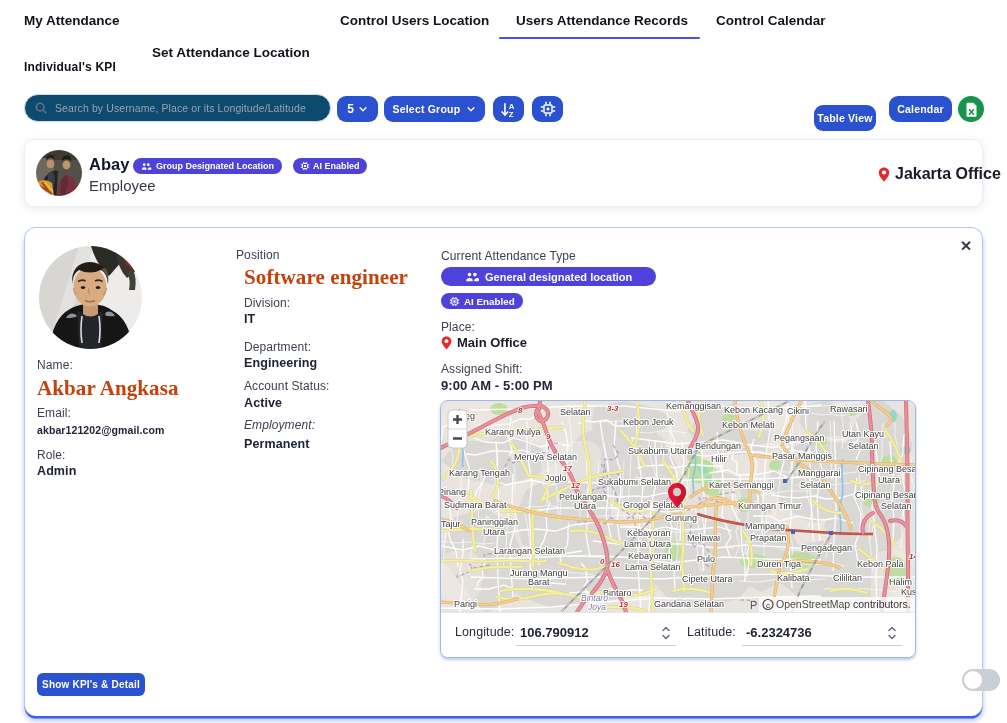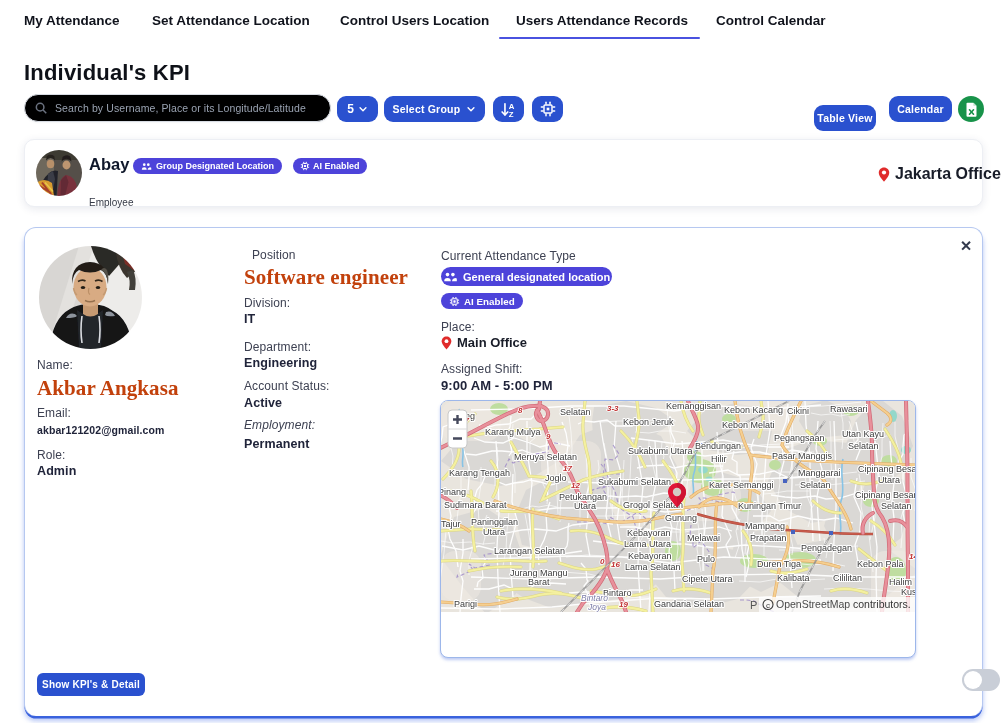--- a/index.html
+++ b/index.html
@@ -1,22 +1,22 @@
 <!DOCTYPE html>
 <html><head>
 <meta charset="utf-8">
 <style>
 * { margin:0; padding:0; box-sizing:border-box; }
 html,body { width:1007px; height:723px; background:#fff; font-family:"Liberation Sans",sans-serif; overflow:hidden; }
 body { position:relative; }
 .abs { position:absolute; }
 .tab { position:absolute; top:13px; font-size:13.5px; font-weight:700; color:#10131c; }
 #tab-underline { position:absolute; left:499px; top:36.5px; width:201px; height:2px; background:#4a52e0; border-radius:1px; }
-h1 { position:absolute; left:24px; top:60px; font-size:22px; font-weight:700; color:#0e1118; letter-spacing:0.2px; }
-.search { position:absolute; left:24px; top:94px; width:307px; height:28px; border:1px solid #d8dce3; border-radius:14px; background:#000000; display:flex; align-items:center; box-shadow:0 1px 2px rgba(30,40,80,0.04); }
+h1 { position:absolute; left:24px; top:60px; font-size:12px; font-weight:700; color:#0e1118; letter-spacing:0.2px; }
+.search { position:absolute; left:24px; top:94px; width:307px; height:28px; border:1px solid #d8dce3; border-radius:14px; background:#0c4a6e; display:flex; align-items:center; box-shadow:0 1px 2px rgba(30,40,80,0.04); }
 .search svg { margin-left:9px; }
 .search span { margin-left:7px; font-size:10.5px; color:#9aa3b2; letter-spacing:0.1px; }
 .bbtn { position:absolute; top:96px; height:26px; background:#2a51cf; border-radius:9px; color:#fff; font-size:10.5px; font-weight:700; display:flex; align-items:center; justify-content:center; letter-spacing:0.2px; }
 .card1 { position:absolute; left:24px; top:139px; width:959px; height:68px; background:#fff; border:1px solid #edeff4; border-radius:10px; box-shadow:0 2px 8px rgba(25,40,90,0.10); }
 .badge { position:absolute; background:#4d43da; border-radius:999px; color:#fff; display:flex; align-items:center; justify-content:center; font-weight:600; }
 .card2 { position:absolute; left:24px; top:227px; width:959px; height:489px; background:#fff; border:1px solid #b6c8f0; border-bottom:none; border-radius:12px; box-shadow:0 3px 0 -0.5px #3a62dd, 0 5px 5px rgba(70,110,230,0.4); }
 .lbl { position:absolute; font-size:12px; color:#3d4152; font-weight:500; letter-spacing:0.1px; }
 .val { position:absolute; font-size:12.5px; color:#20243a; font-weight:700; letter-spacing:0.1px; }
 .bigval { position:absolute; font-size:21px; color:#c2410c; font-weight:700; letter-spacing:0.1px;font-family:Liberation Serif, serif; }
 .mapbox { position:absolute; left:440px; top:400px; width:476px; height:258px; border:1px solid #9db7ea; border-radius:8px; overflow:hidden; background:#fff; box-shadow:0 2px 3px rgba(70,105,220,0.35); }
@@ -25,21 +25,21 @@
 .coord-input { position:absolute; top:7px; height:26px; border-bottom:1px solid #c9cfda; background:#fff; }
 .coord-val { position:absolute; left:4px; top:5px; font-size:13px; font-weight:700; color:#1d2133; }
 .spinner { position:absolute; right:3px; top:4px; width:14px; height:18px; color:#6b7280; }
 .togglewrap { position:absolute; left:962px; top:669px; width:38px; height:22px; background:#c9ced7; border-radius:11px; }
 .toggleknob { position:absolute; left:2px; top:2px; width:18px; height:18px; background:#fff; border-radius:50%; }
 </style>
 </head>
 <body>
 
 <span class="tab" style="left:24px;">My Attendance</span>
-<span class="tab" style="left:152px;">Set Attendance Location</span>
+<span class="tab" style="left:152px;margin-top:32px;">Set Attendance Location</span>
 <span class="tab" style="left:340px;">Control Users Location</span>
 <span class="tab" style="left:516px;">Users Attendance Records</span>
 <span class="tab" style="left:716px;">Control Calendar</span>
 <div id="tab-underline"></div>
 
 <h1>Individual's KPI</h1>
 
 <div class="search">
   <svg width="14" height="14" viewBox="0 0 24 24" fill="none" stroke="#6b7280" stroke-width="2.6">
       <circle cx="10.5" cy="10.5" r="6.5"></circle>
@@ -124,21 +124,21 @@
       <rect x="9.5" y="9.5" width="5" height="5" rx="1" fill="#fff" stroke="none"></rect>
       <line x1="9" y1="2" x2="9" y2="5"></line>
       <line x1="15" y1="2" x2="15" y2="5"></line>
       <line x1="9" y1="19" x2="9" y2="22"></line>
       <line x1="15" y1="19" x2="15" y2="22"></line>
       <line x1="2" y1="9" x2="5" y2="9"></line>
       <line x1="2" y1="15" x2="5" y2="15"></line>
       <line x1="19" y1="9" x2="22" y2="9"></line>
       <line x1="19" y1="15" x2="22" y2="15"></line>
     </svg>AI Enabled</div>
-<div class="abs" style="left:89px; top:177px; font-size:10px; color:#353a47;margin-top:20px;">Employee</div>
+<div class="abs" style="left:89px; top:177px; font-size:15px; color:#353a47;">Employee</div>
 <div class="abs" id="jakarta" style="left:878px; top:165px; display:flex; align-items:center;">
     <svg width="12" height="15" viewBox="0 0 24 30">
       <path d="M12 1 C5.9 1 1.5 5.6 1.5 11.3 C1.5 18.8 12 29 12 29 S22.5 18.8 22.5 11.3 C22.5 5.6 18.1 1 12 1 z" fill="#e02b2b"></path>
       <circle cx="12" cy="11" r="4.2" fill="#fff"></circle>
     </svg>
     <span style="margin-left:5px; font-size:16px; font-weight:700; color:#181c28;">Jakarta Office</span>
   </div>
 
 <div class="card2"></div>
 <div class="abs" style="left:960px; top:238px; font-size:14.5px; color:#333a4d; font-weight:700;">✕</div>
@@ -173,33 +173,33 @@
       </g>
     </svg></div>
 
 <div class="lbl" style="left:37px; top:358px;">Name:</div>
 <div class="bigval" style="left:37px; top:376px;">Akbar Angkasa</div>
 <div class="lbl" style="left:37px; top:406px;">Email:</div>
 <div class="val" style="left:37px; top:424px; font-size:10.5px;">akbar121202@gmail.com</div>
 <div class="lbl" style="left:37px; top:448px;">Role:</div>
 <div class="val" style="left:37px; top:464px;">Admin</div>
 
-<div class="lbl" style="left:252px; top:248px;">Position</div>
+<div class="lbl" style="left:236px; top:248px;">Position</div>
 <div class="bigval" style="left:244px; top:265px;">Software engineer</div>
 <div class="lbl" style="left:244px; top:296px;">Division:</div>
 <div class="val" style="left:244px; top:312px;">IT</div>
 <div class="lbl" style="left:244px; top:340px;">Department:</div>
 <div class="val" style="left:244px; top:356px;">Engineering</div>
 <div class="lbl" style="left:244px; top:379px;">Account Status:</div>
 <div class="val" style="left:244px; top:396px;">Active</div>
 <div class="lbl" style="left:244px; top:418px;font-style:italic;">Employment:</div>
 <div class="val" style="left:244px; top:437px;">Permanent</div>
 
 <div class="lbl" style="left:441px; top:249px;">Current Attendance Type</div>
-<div class="badge" style="left:441px; top:267px; height:19px; padding:0 2px; font-size:11px; font-weight:700;" id="badge-gdl2"><svg width="15" height="12" viewBox="0 0 24 20" fill="#fff" style="margin-right:5px;">
+<div class="badge" style="left:441px; top:267px; height:19px; padding:0 24px; font-size:11px; font-weight:700;" id="badge-gdl2"><svg width="15" height="12" viewBox="0 0 24 20" fill="#fff" style="margin-right:5px;">
       <circle cx="7" cy="6" r="3"></circle>
       <path d="M1.5 17 a5.5 5.5 0 0 1 11 0 z"></path>
       <circle cx="16" cy="6" r="3"></circle>
       <path d="M14.5 17 a5.5 5.5 0 0 1 8 -4.5 l0 4.5 z"></path>
     </svg>General designated location</div>
 <div class="badge" style="left:441px; top:293px; height:16px; padding:0 8px; font-size:9.8px;" id="badge-ai2"><svg width="11" height="11" viewBox="0 0 24 24" fill="none" stroke="#fff" stroke-width="2.4" style="margin-right:4px;">
       <rect x="6" y="6" width="12" height="12" rx="2"></rect>
       <rect x="9.5" y="9.5" width="5" height="5" rx="1" fill="#fff" stroke="none"></rect>
       <line x1="9" y1="2" x2="9" y2="5"></line>
       <line x1="15" y1="2" x2="15" y2="5"></line>
@@ -676,18 +676,36 @@
         </g>
         <text x="309" y="208" font-size="11" fill="#555" font-family="Liberation Sans, sans-serif">P</text>
         <rect x="318" y="196" width="156" height="15" fill="#ffffff" opacity="0.78"></rect>
         <g font-family="Liberation Sans, sans-serif">
           <circle cx="327" cy="203.5" r="5" fill="none" stroke="#3a3a3a" stroke-width="1.1"></circle>
           <text x="327" y="206.5" font-size="8" fill="#3a3a3a" text-anchor="middle">c</text>
           <text x="335" y="207" font-size="10.5" fill="#4a4a4a">OpenStreetMap</text>
           <text x="412" y="207" font-size="10.5" fill="#333">contributors.</text>
         </g>
       </svg></div>
+  <div class="coordrow">
+    <span class="coord-label" style="left:14px;">Longitude:</span>
+    <div class="coord-input" style="left:75px; width:160px;">
+      <span class="coord-val">106.790912</span>
+      <svg class="spinner" viewBox="0 0 14 18" fill="none" stroke="#6b7280" stroke-width="1.6" stroke-linecap="round" stroke-linejoin="round">
+          <polyline points="4,6.5 7,3.5 10,6.5"></polyline>
+          <polyline points="4,11.5 7,14.5 10,11.5"></polyline>
+        </svg>
+    </div>
+    <span class="coord-label" style="left:246px;">Latitude:</span>
+    <div class="coord-input" style="left:301px; width:160px;">
+      <span class="coord-val">-6.2324736</span>
+      <svg class="spinner" viewBox="0 0 14 18" fill="none" stroke="#6b7280" stroke-width="1.6" stroke-linecap="round" stroke-linejoin="round">
+          <polyline points="4,6.5 7,3.5 10,6.5"></polyline>
+          <polyline points="4,11.5 7,14.5 10,11.5"></polyline>
+        </svg>
+    </div>
+  </div>
 </div>
 
 <div class="bbtn" style="left:37px; top:673px; width:108px; height:23px; border-radius:6px; font-size:10px;">Show KPI's &amp; Detail</div>
 <div class="togglewrap">
     <div class="toggleknob"></div>
   </div>
 
 </body></html>

